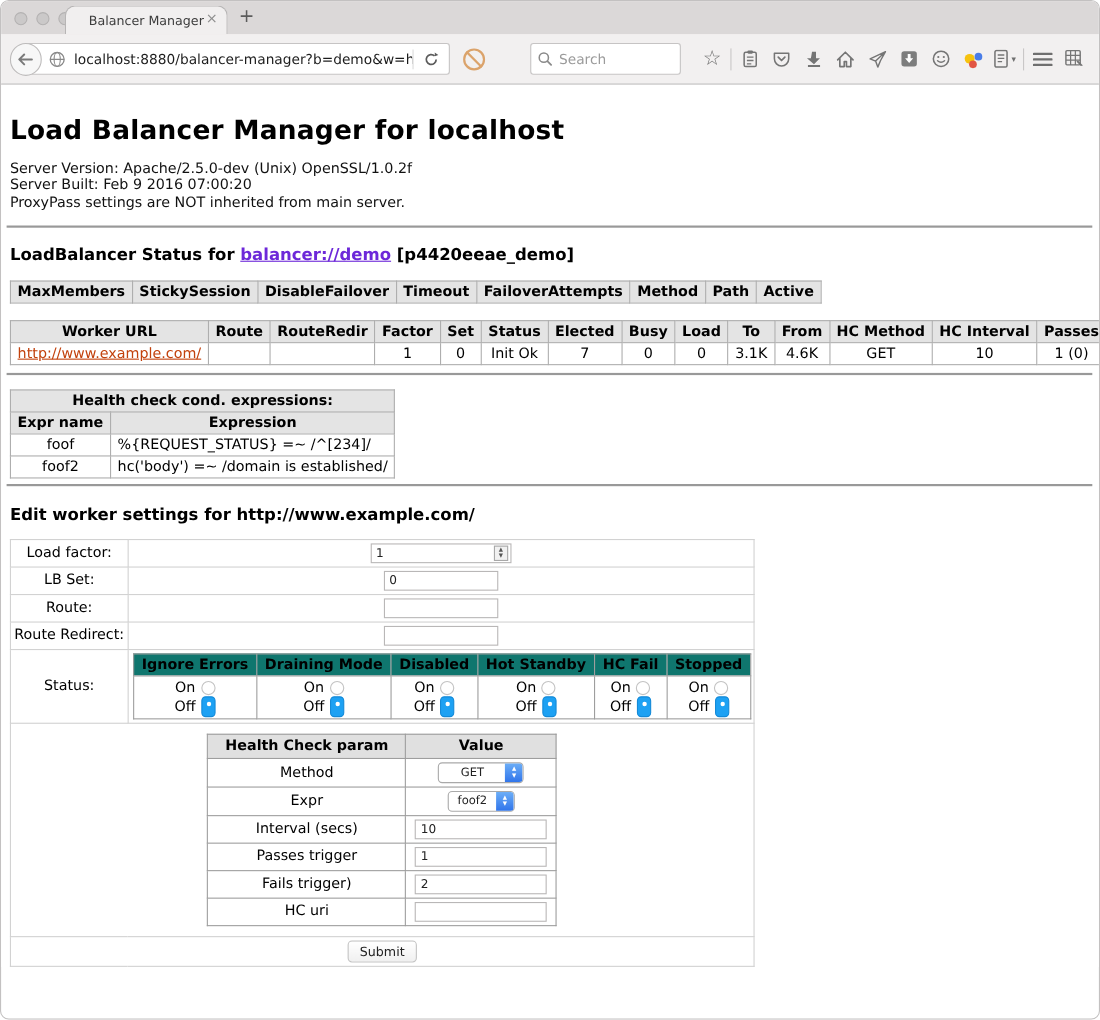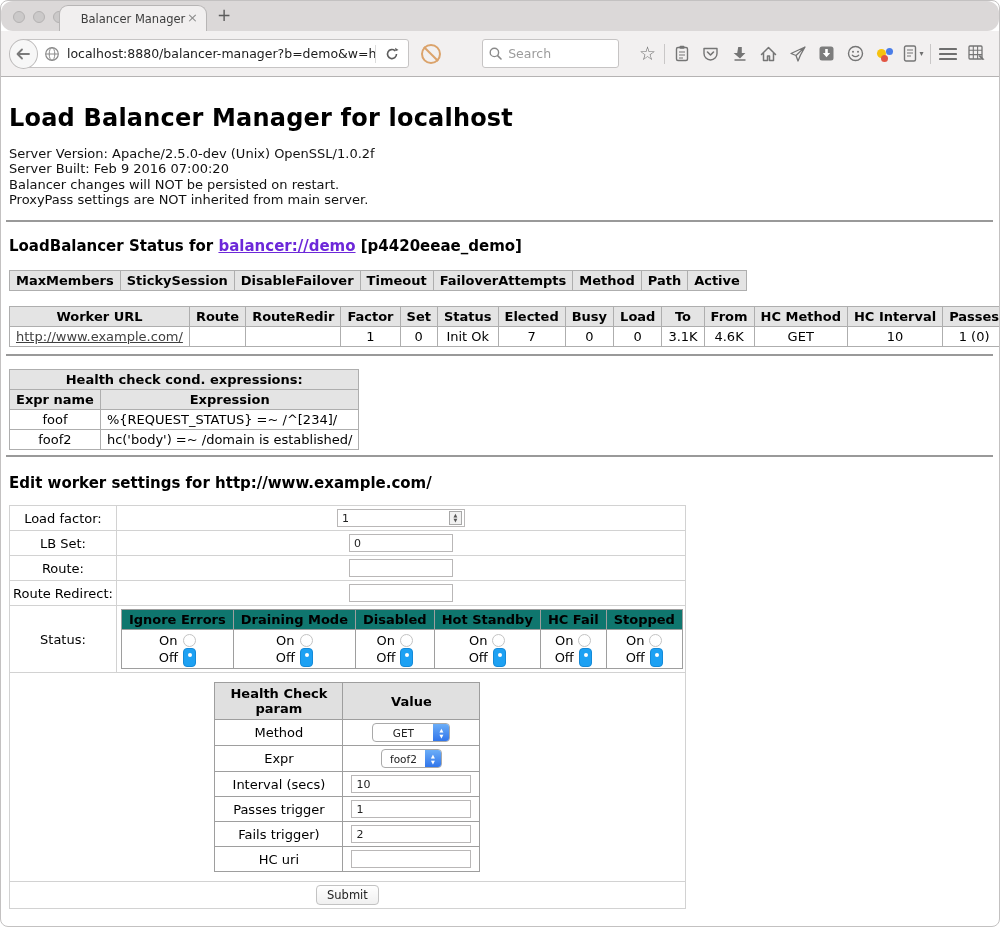--- a/index.html
+++ b/index.html
@@ -3,21 +3,21 @@
 <meta charset="utf-8">
 <style>
   * { box-sizing: border-box; margin: 0; padding: 0; }
   html,body { background:#ffffff; }
   body { font-family:"DejaVu Sans","Liberation Sans",sans-serif; width:1000px; }
 
   .window { width:1000px; height:927px; border-radius:8px; overflow:hidden;
             border:1px solid #c3c1c1; background:#ffffff; }
 
   
-  .tabbar { height:30px; background:#dbd8d8; position:relative;border-radius:12px; }
+  .tabbar { height:30px; background:#dbd8d8; position:relative; }
   .traffic { position:absolute; left:12px; top:10px; display:flex; gap:8px; }
   .tl { width:12px; height:12px; border-radius:50%; background:#cbc9c9; border:1px solid #b4b2b2; }
   .tab { position:absolute; left:58px; top:4px; width:148px; height:26px;
          background:#f1efef; border:1px solid #b7b5b5; border-bottom:none;
          border-radius:9px 9px 0 0; display:flex; align-items:center; justify-content:center; }
   .tab-title { font-size:11.5px; color:#3d3d3d; }
   .tab-close { position:absolute; right:8px; top:4px; font-size:13px; color:#8d8d8d; line-height:16px; cursor:default; }
   .newtab { position:absolute; left:216px; top:4px; font-size:17px; color:#5c5c5c; }
 
   
@@ -53,21 +53,21 @@
   .info { font-size:13px; line-height:15.3px; color:#111; margin-top:14px; }
   hr.rule { border:none; height:2px; background:#999; margin:13px 0 0 -3px; width:987px; }
   h3.sect { font-size:15px; font-weight:bold; margin-top:15px; color:#000; }
   h3.sect a { color:#6d28d9; }
 
   table.t { border-collapse:collapse; border:1px solid #8f8f8f; margin-top:15px; }
   table.t th, table.t td { border:1px solid #aeaeae; padding:2px 6px; font-size:13px; text-align:center; white-space:nowrap; }
   table.t th { background:#e4e4e4; }
   table.t td { background:#fff; }
   td.linkcell { text-align:left; }
-  td.linkcell a, .worker-link { color:#404040; text-decoration:underline; }
+  td.linkcell a, .worker-link { color:#c2410c; text-decoration:underline; }
   table.expr { margin-top:13px; }
   table.expr td.exprtext { text-align:left; }
   .emptycell { min-width:26px; }
 
   
   table.ft { border-collapse:collapse; border:1px solid #a6a6a6; width:563px; margin-top:13px; }
   table.ft > tbody > tr > td { border:1px solid #d2d2d2; padding:3px; font-size:13px; text-align:center; vertical-align:middle; }
   td.flabel { width:97px; white-space:nowrap; }
   input.ti { width:104px; height:18px; border:1px solid #b9b7b7; font-family:inherit; font-size:11px; padding:1px 4px; color:#222; }
   .numwrap { position:relative; display:inline-block; }
@@ -222,21 +222,20 @@
     </div>
   </div>
 
   <div class="content">
 
     <h1 class="pagetitle">Load Balancer Manager for localhost</h1>
 
     <div class="info">
       <div>Server Version: Apache/2.5.0-dev (Unix) OpenSSL/1.0.2f</div>
       <div>Server Built: Feb 9 2016 07:00:20</div>
-      <div>Balancer changes will NOT be persisted on restart.</div>
       <div>ProxyPass settings are NOT inherited from main server.</div>
     </div>
 
     <hr class="rule">
 
     <h3 class="sect"><span>LoadBalancer Status for </span><a href="#">balancer://demo</a><span> [p4420eeae_demo]</span></h3>
 
     <table class="t">
       <tbody>
           <tr>
@@ -420,21 +419,21 @@
             </tr>
           </tbody>
               </table>
         </td>
       </tr>
       <tr>
         <td colspan="2">
           <table class="ht">
             <tbody>
                   <tr>
-              <th style="width:128px;">Health Check param</th>
+              <th style="width:180px;">Health Check param</th>
               <th style="width:137px;">Value</th>
             </tr>
             <tr>
               <td>Method</td>
               <td class="hval ctr">
                 <span class="sel" style="width:78px;">
                   <span class="sel-label" style="flex:1;">GET</span>
                   <span class="sel-btn">
                           <span>▲</span>
                           <span>▼</span>

